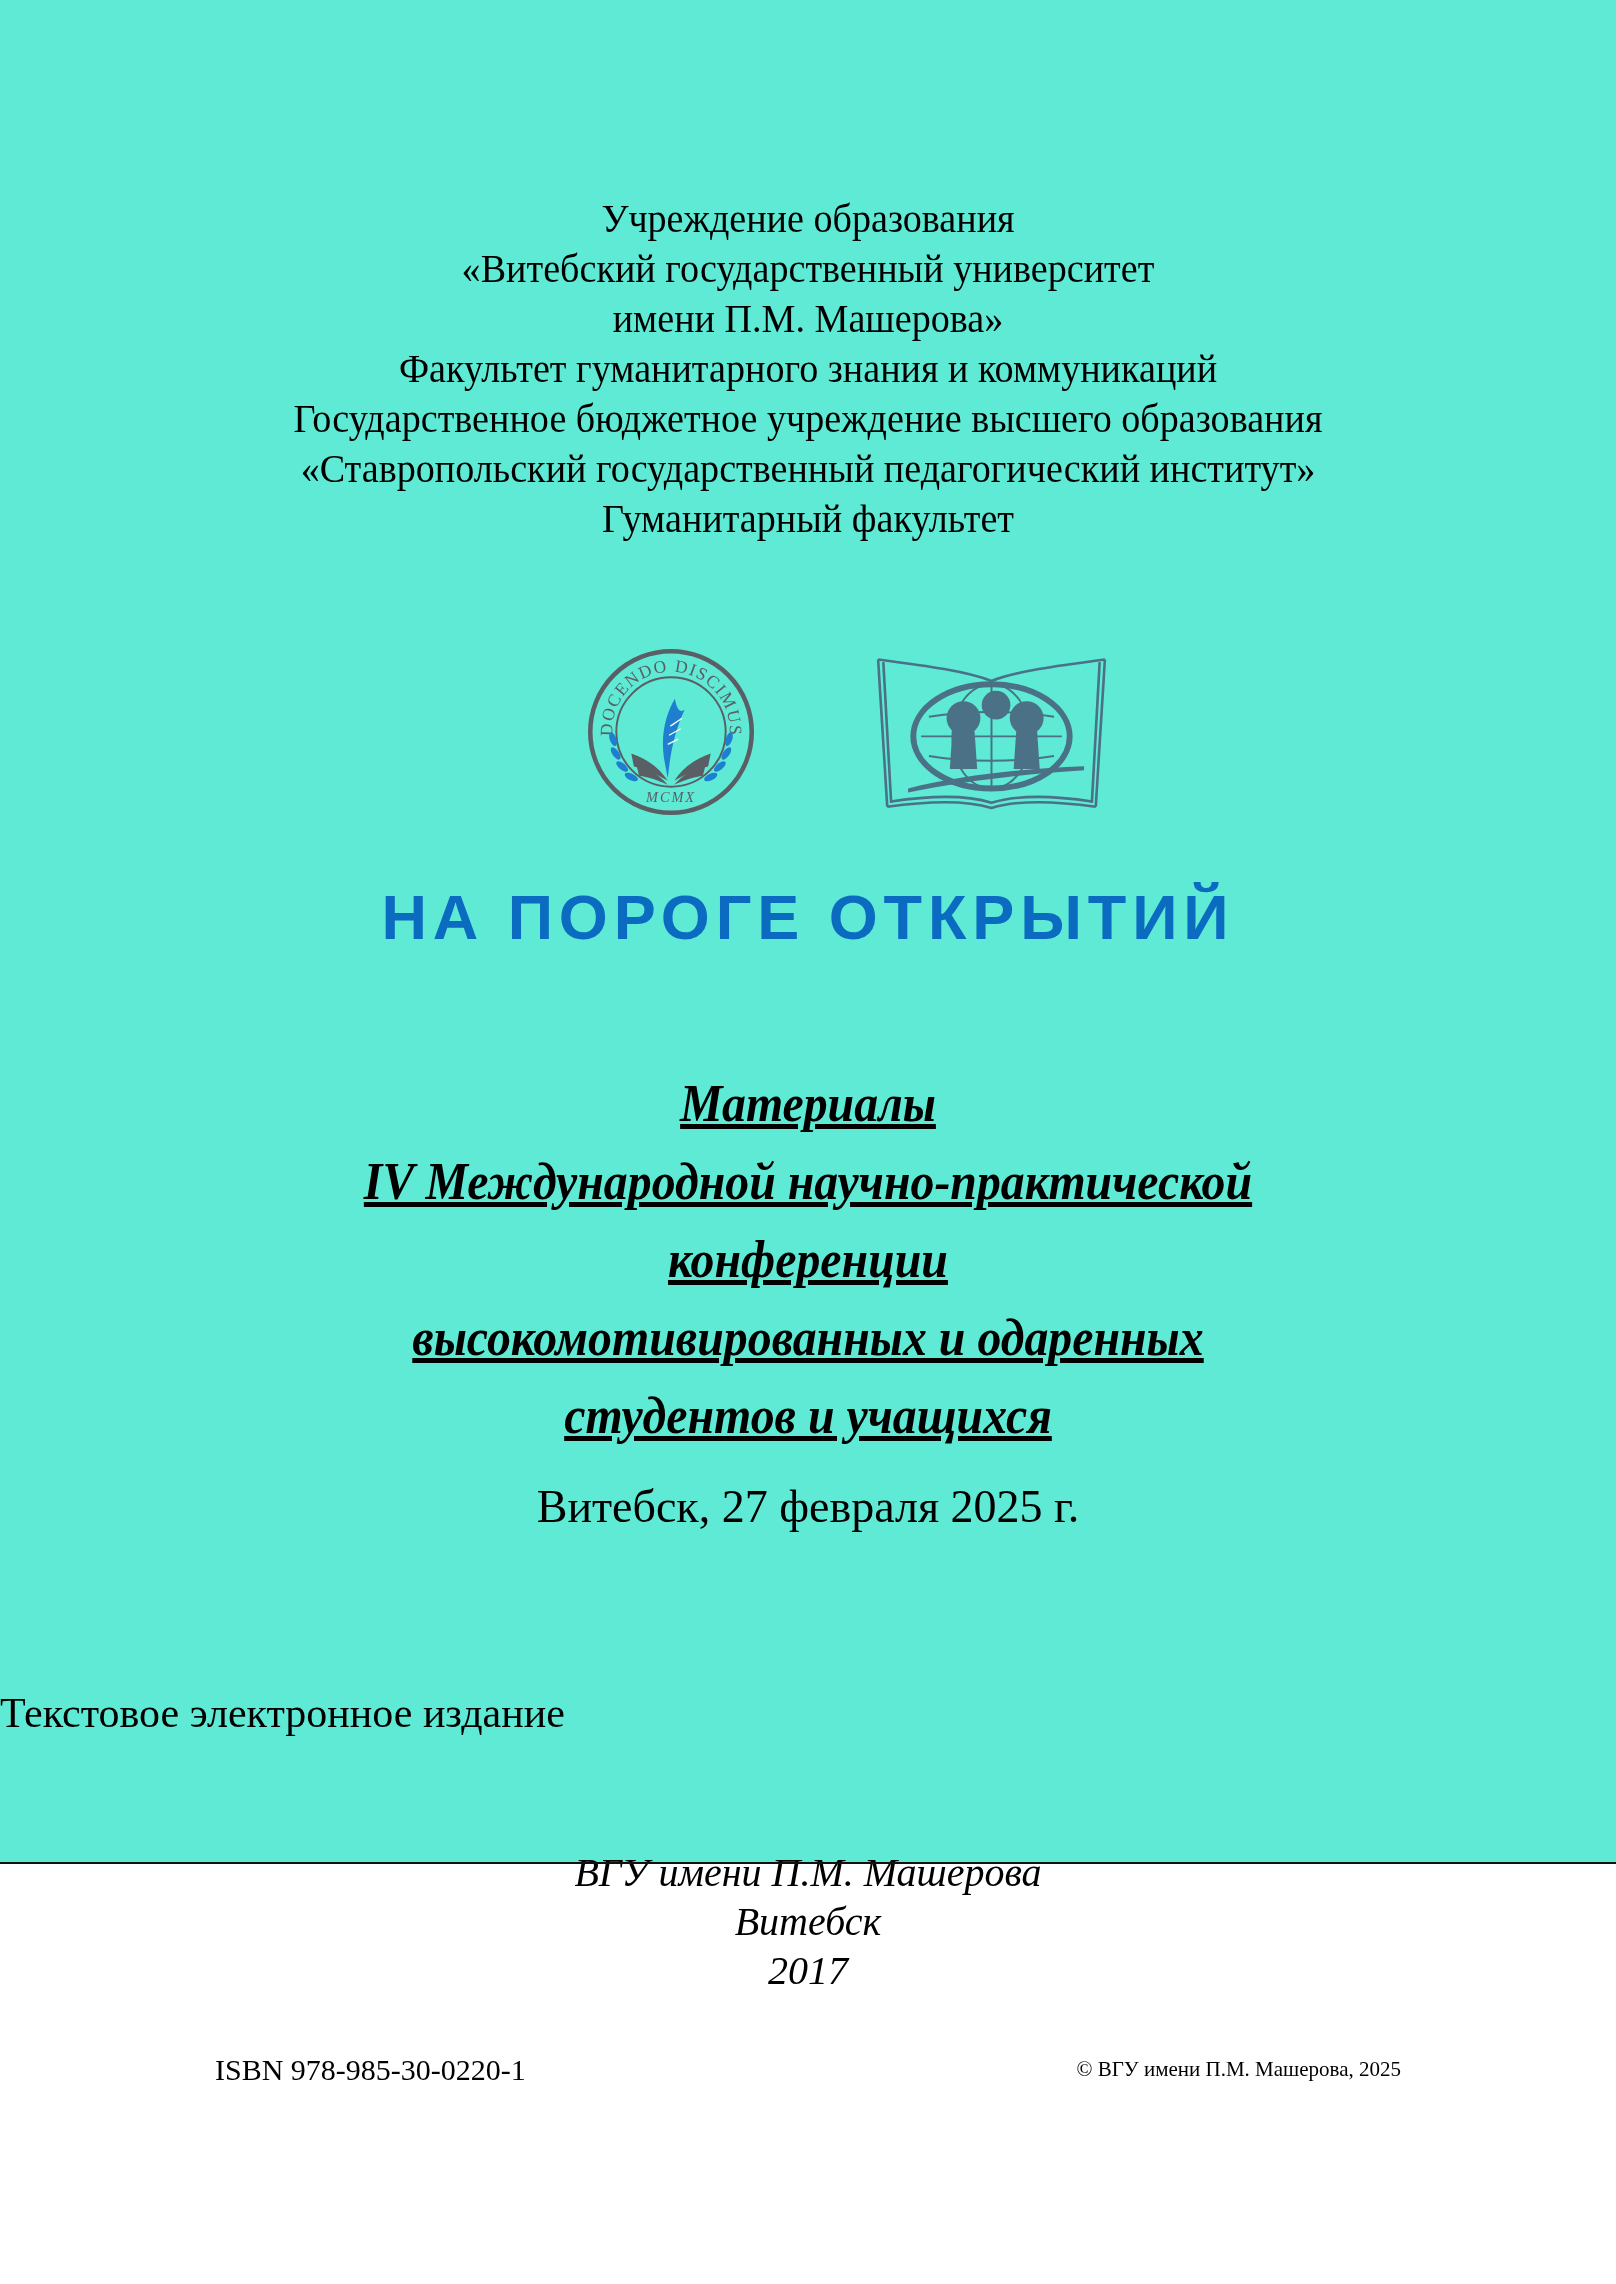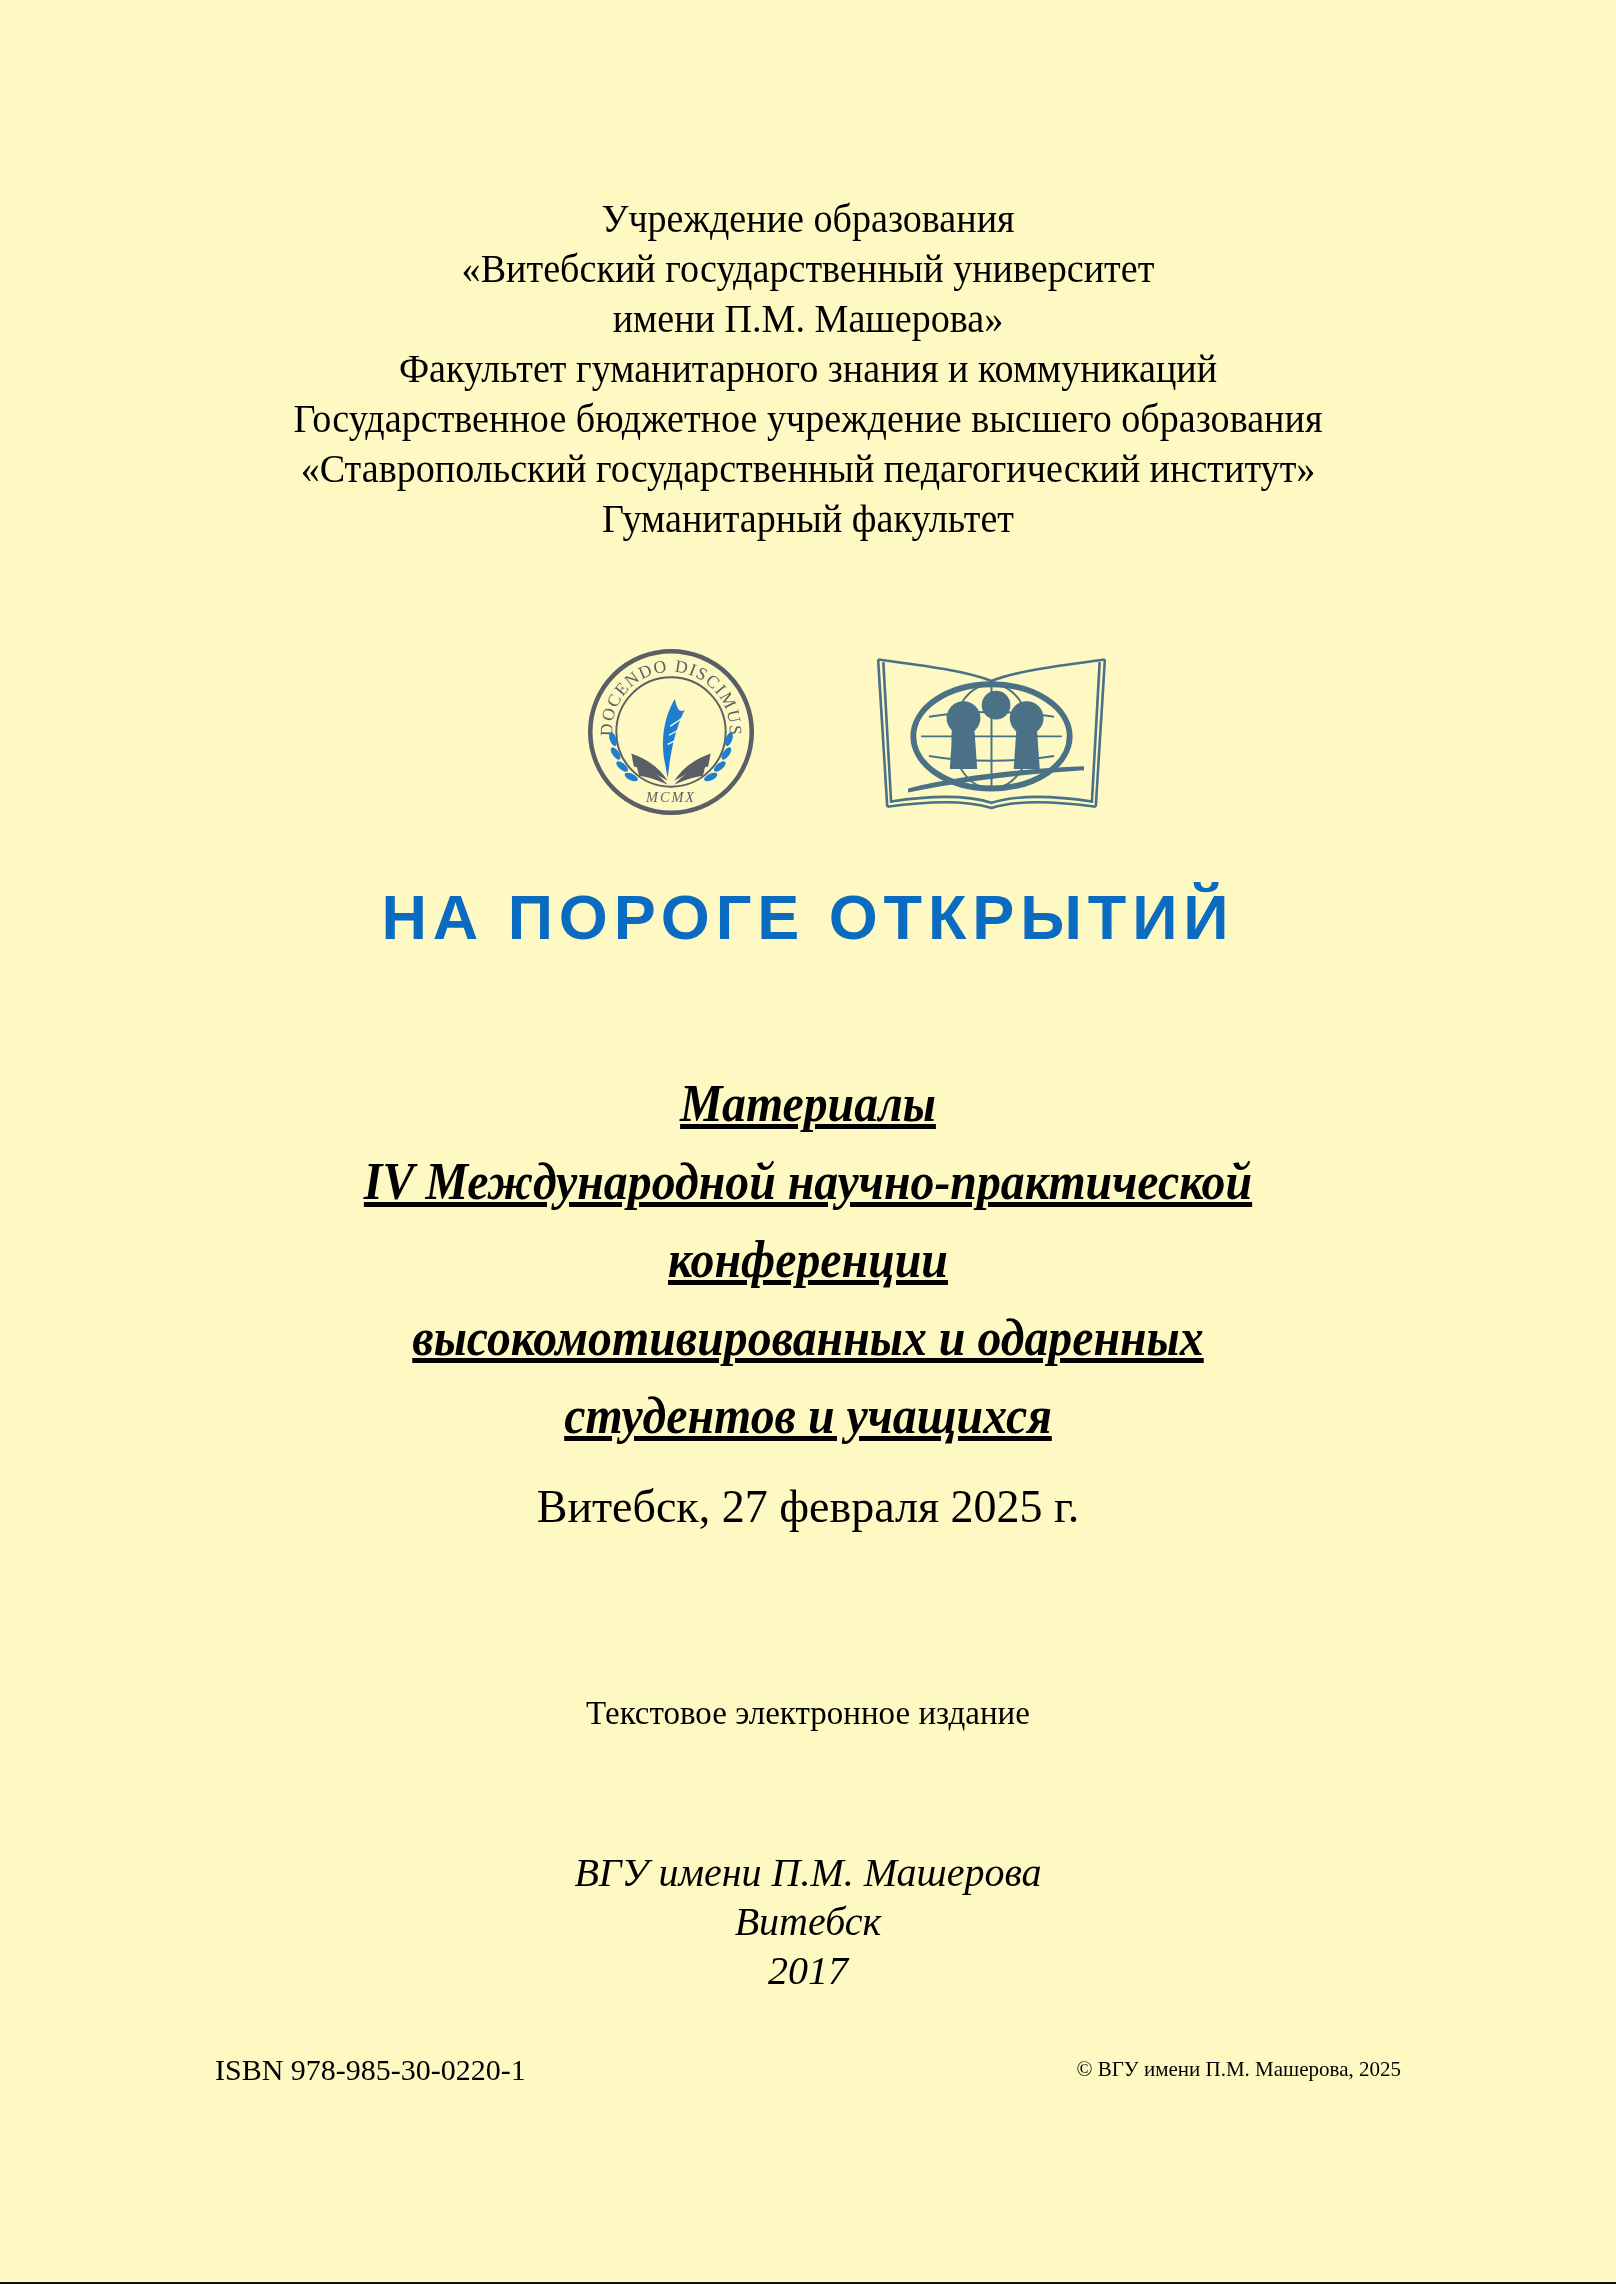--- a/index.html
+++ b/index.html
@@ -12,22 +12,22 @@
       height: 2284px;
       position: relative;
       overflow: hidden;
       font-family: "Liberation Serif", "DejaVu Serif", serif;
       color: #000000;
     }
     .page {
       position: absolute;
       left: 0; top: 0;
       width: 1616px;
-      height: 2284px;
-      background: #fef9c3;
+      height: 1864px;
+      background: #5eead4;
     }
     .header {
       position: absolute;
       left: 0;
       top: 193px;
       width: 1616px;
       text-align: center;
       font-size: 41px;
       line-height: 50px;
     }
@@ -96,22 +96,22 @@
       text-align: center;
       font-size: 46px;
       line-height: 59px;
       white-space: nowrap;
     }
     .edition {
       position: absolute;
       left: 0;
       top: 1684px;
       width: 1616px;
-      text-align: center;
-      font-size: 33px;
+      text-align: left;
+      font-size: 42px;
       line-height: 59px;
       white-space: nowrap;
     }
     .imprint {
       position: absolute;
       left: 0;
       top: 1848px;
       width: 1616px;
       text-align: center;
       font-style: italic;

